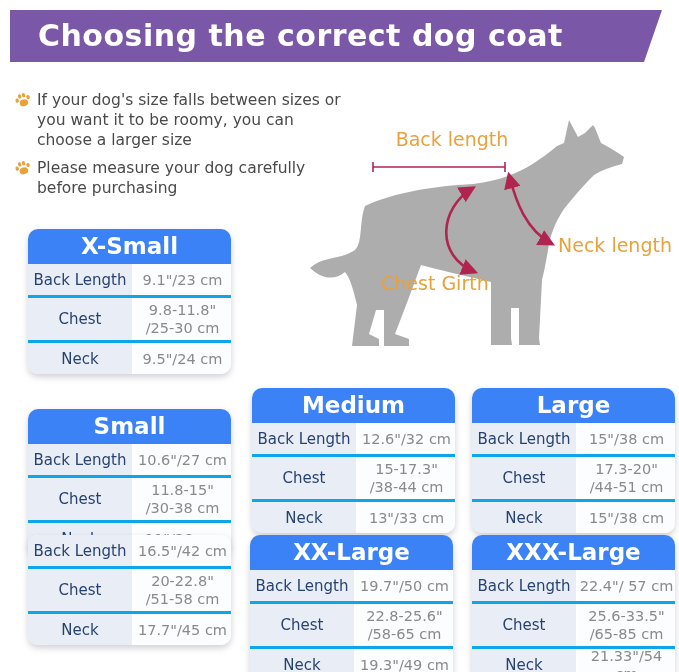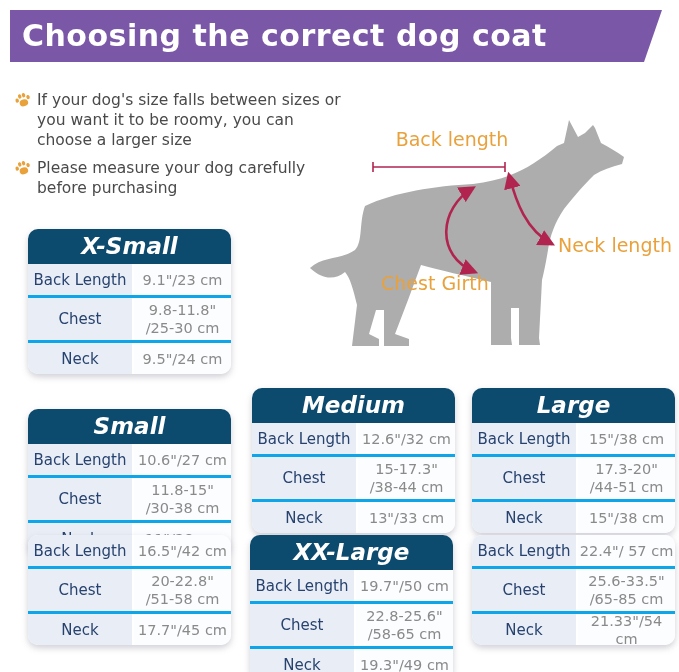--- a/index.html
+++ b/index.html
@@ -4,43 +4,43 @@
 <style>
   html,body{margin:0;padding:0;}
   body{
     width:679px;height:672px;position:relative;background:#ffffff;
     font-family:"DejaVu Sans","Liberation Sans",sans-serif;overflow:hidden;
   }
   
   .banner{
     position:absolute;left:10px;top:10px;width:652px;height:52px;
     background:#7B58A7;color:#fff;font-weight:bold;font-size:30px;
-    line-height:52px;padding-left:12px;box-sizing:border-box;
+    line-height:52px;padding-left:28px;box-sizing:border-box;
     clip-path:polygon(0 0,100% 0,calc(100% - 18px) 100%,0 100%);
     letter-spacing:.5px;
   }
   
   .notes{position:absolute;left:14px;top:90px;width:332px;}
   .note{display:flex;align-items:flex-start;margin-bottom:8px;color:#4A4A4A;
         font-size:15.5px;line-height:20px;}
   .paw{flex:0 0 18px;margin-right:5px;margin-top:2px;transform:rotate(-18deg);}
   
   .diagram{position:absolute;left:305px;top:110px;width:374px;height:255px;}
   .dg-label{position:absolute;color:#E9A13B;font-size:19px;white-space:nowrap;}
   .dg-back{left:82px;top:18px;width:130px;text-align:center;}
   .dg-neck{left:253px;top:124px;}
   .dg-chest{left:76px;top:162px;}
   
   .size-table{
     position:absolute;width:203px;border-radius:10px;overflow:hidden;
     background:#fff;box-shadow:0 3px 6px rgba(120,120,140,.35);
   }
   .size-table .hd{
-    background:#0c4a6e;color:#fff;font-weight:bold;font-size:23px;
-    height:35px;line-height:35px;text-align:center;font-style:italic;
+    background:#3b82f6;color:#fff;font-weight:bold;font-size:23px;
+    height:35px;line-height:35px;text-align:center;
   }
   .trow{display:flex;}
   .trow + .trow{border-top:3px solid #0ea5e9;}
   .trow .lbl{
     width:106px;background:#E9EEF6;color:#27426F;font-size:15px;
     display:flex;align-items:center;justify-content:center;
     border-right:2px solid #fff;box-sizing:border-box;
   }
   .trow .val{
     flex:1;background:#FCFDFF;color:#8A8A8A;font-size:14.5px;line-height:18px;
@@ -226,20 +226,21 @@
     <div class="val">22.8-25.6"
 /58-65 cm</div>
   </div>
   <div class="trow r3">
     <div class="lbl">Neck</div>
     <div class="val">19.3"/49 cm</div>
   </div>
 </div>
 
 <div class="size-table" id="t6">
+  <div class="hd">XXX-Large</div>
   <div class="trow r1">
     <div class="lbl">Back Length</div>
     <div class="val">22.4"/ 57 cm</div>
   </div>
   <div class="trow r2">
     <div class="lbl">Chest</div>
     <div class="val">25.6-33.5"
 /65-85 cm</div>
   </div>
   <div class="trow r3">

